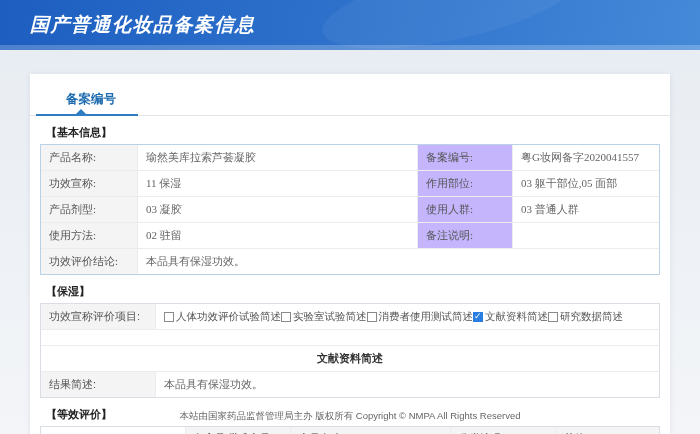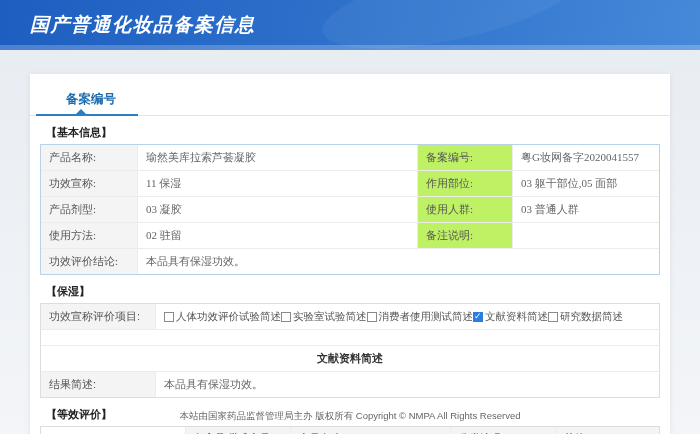--- a/index.html
+++ b/index.html
@@ -96,21 +96,21 @@
     white-space: nowrap;
   }
   .tbl-basic { border: 1px solid #b9d2e8; font-family: Liberation Serif, serif; }
   .tbl-basic td { border-color: #ececec; }
   .tbl-basic { outline: 1px solid #b9d2e8; outline-offset: -1px; }
   td.lbl {
     background: #f4f4f4;
     color: #555555;
     width: 97px;
   }
-  td.lbl2 { background: #bef264; color: #555555; width: 95px; }
+  td.lbl2 { background: #c4b5fd; color: #555555; width: 95px; }
   .tbl-sub { border: 1px solid #b91c1c; outline: 1px solid #d9dee4; outline-offset: -1px; }
   .cb-row { display: flex; align-items: center; flex-wrap: nowrap; }
   .cb-item { display: inline-flex; align-items: center; font-size: 10.5px; color: #555; cursor: pointer; }
   .cb-box {
     display: inline-block;
     width: 10px; height: 10px;
     border: 1px solid #8a8a8a;
     background: #ffffff;
     margin-right: 2px;
     position: relative;

